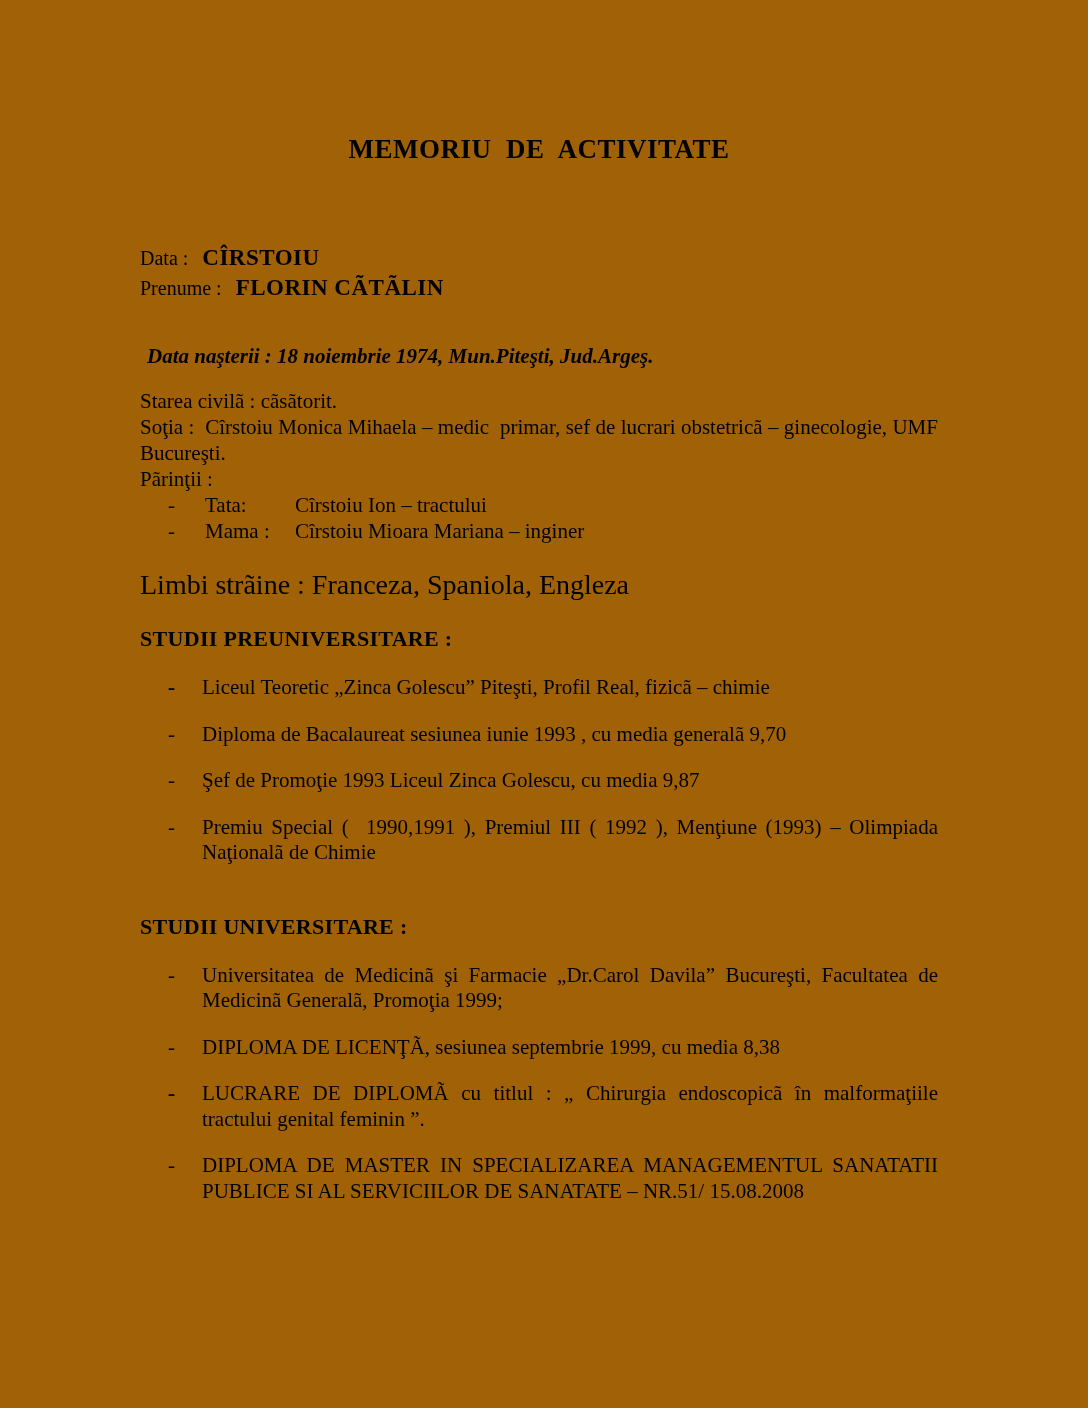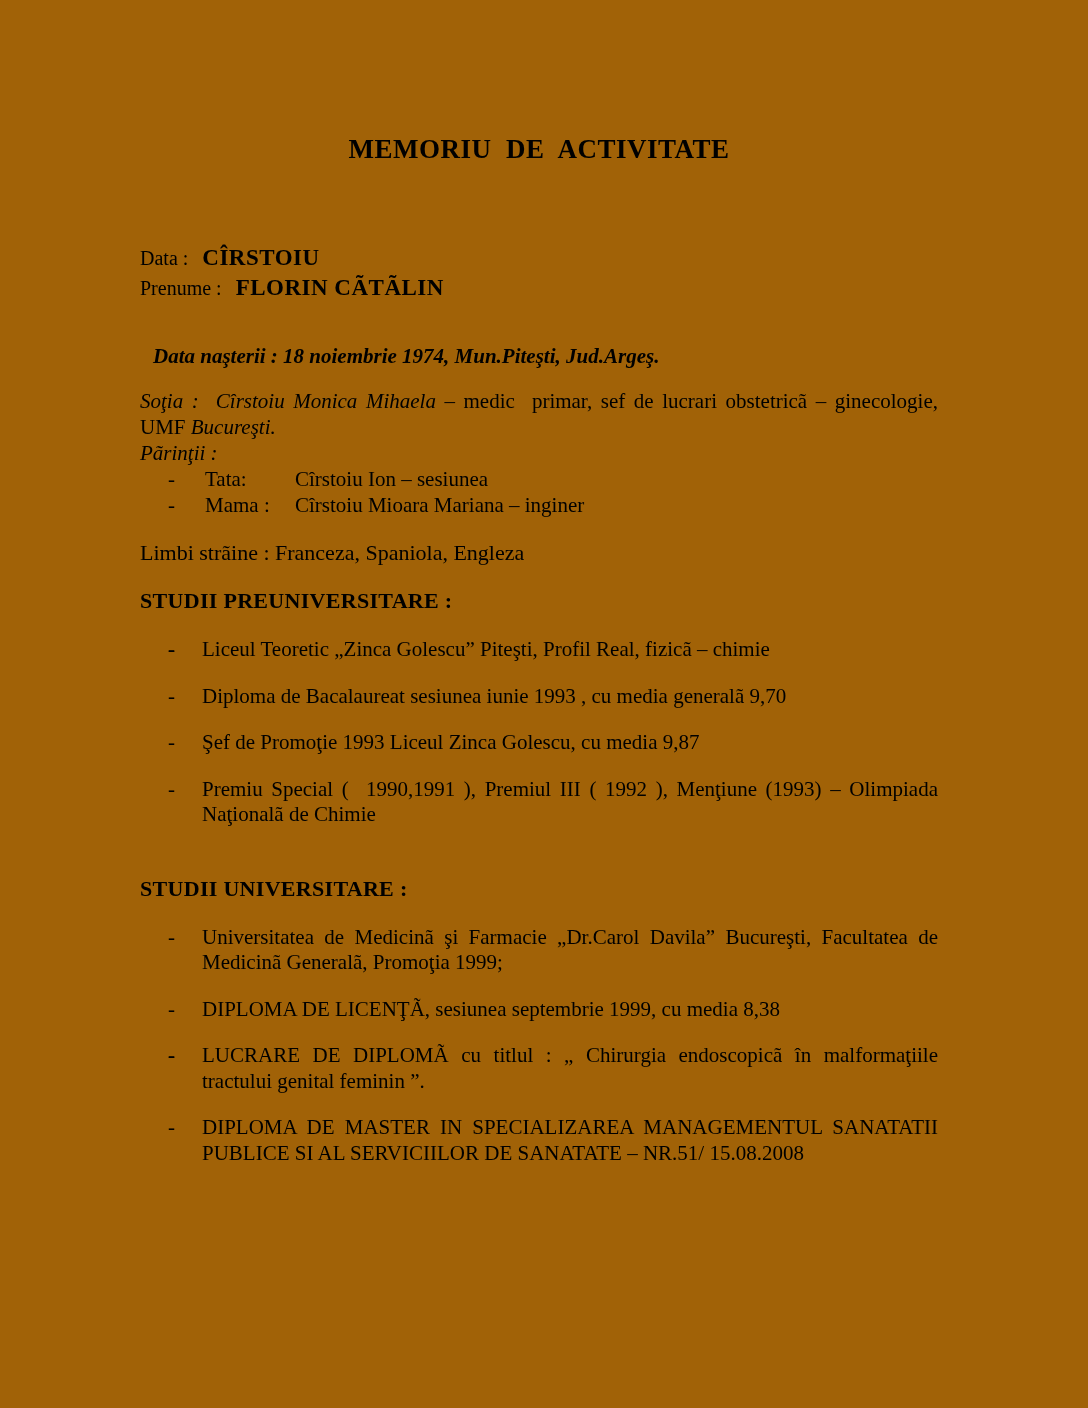--- a/index.html
+++ b/index.html
@@ -24,33 +24,33 @@
     white-space:pre-wrap;
   }
   .identity p { margin:0; font-size:20px; line-height:30px; }
   .identity .val {
     font-weight:bold;
     font-size:23px;
     margin-left:14px;
     letter-spacing:0.5px;
   }
   .birth {
-    margin:40px 0 0 13px;
+    margin:40px 0 0 7px;
     font-size:21px; line-height:26px;
     font-style:italic; font-weight:bold;
     white-space:pre-wrap;
   }
   .block { margin-top:19px; font-size:21px; line-height:26px; }
   .block p { margin:0; white-space:pre-wrap; }
   .just { text-align:justify; }
-  .it { font-style:italic; }
+  .it { }
   .row { position:relative; padding-left:65px; }
   .row .dash { position:absolute; left:28px; }
   .row .lbl { display:inline-block; width:90px; }
-  .langs { font-size:22px; line-height:26px; white-space:pre-wrap; }
+  .langs { font-size:28px; line-height:26px; white-space:pre-wrap; }
   .section-heading {
     margin:18px 0 0 0;
     font-size:22px; line-height:26px;
     font-weight:bold;
     letter-spacing:0.3px;
   }
   .section-heading.second { margin-top:48px; }
   .list { margin-top:23px; font-size:21px; }
   .li {
     position:relative;
@@ -70,23 +70,24 @@
   <h1 class="title">MEMORIU  DE  ACTIVITATE</h1>
 
   <div class="identity">
     <p><span>Data :</span><span class="val">CÎRSTOIU</span></p>
     <p><span>Prenume :</span><span class="val">FLORIN CÃTÃLIN</span></p>
   </div>
 
   <p class="birth">Data naşterii : 18 noiembrie 1974, Mun.Piteşti, Jud.Argeş.</p>
 
   <div class="block">
+    <p>Starea civilã : cãsãtorit.</p>
     <p class="just"><span class="it">Soţia :  Cîrstoiu Monica Mihaela</span><span> – medic  primar, sef de lucrari obstetricã – ginecologie, </span><span>UMF </span><span class="it">Bucureşti.</span></p>
     <p class="it">Pãrinţii :</p>
-    <p class="row"><span class="dash">-</span><span class="lbl">Tata:</span><span>Cîrstoiu Ion – sesiunea</span></p>
+    <p class="row"><span class="dash">-</span><span class="lbl">Tata:</span><span>Cîrstoiu Ion – tractului</span></p>
     <p class="row"><span class="dash">-</span><span class="lbl">Mama :</span><span>Cîrstoiu Mioara Mariana – inginer</span></p>
   </div>
 
   <p class="langs">Limbi strãine : Franceza, Spaniola, Engleza</p>
 
   <h2 class="section-heading">STUDII PREUNIVERSITARE :</h2>
   <div class="list">
     <p class="li"><span class="dash">-</span></p>
     <p class="li"><span class="dash">-</span><span>Liceul Teoretic „Zinca Golescu” Piteşti, Profil Real, fizicã – chimie</span></p>
     <p class="li"><span class="dash">-</span><span>Diploma de Bacalaureat sesiunea iunie 1993 , cu media generalã 9,70</span></p>

